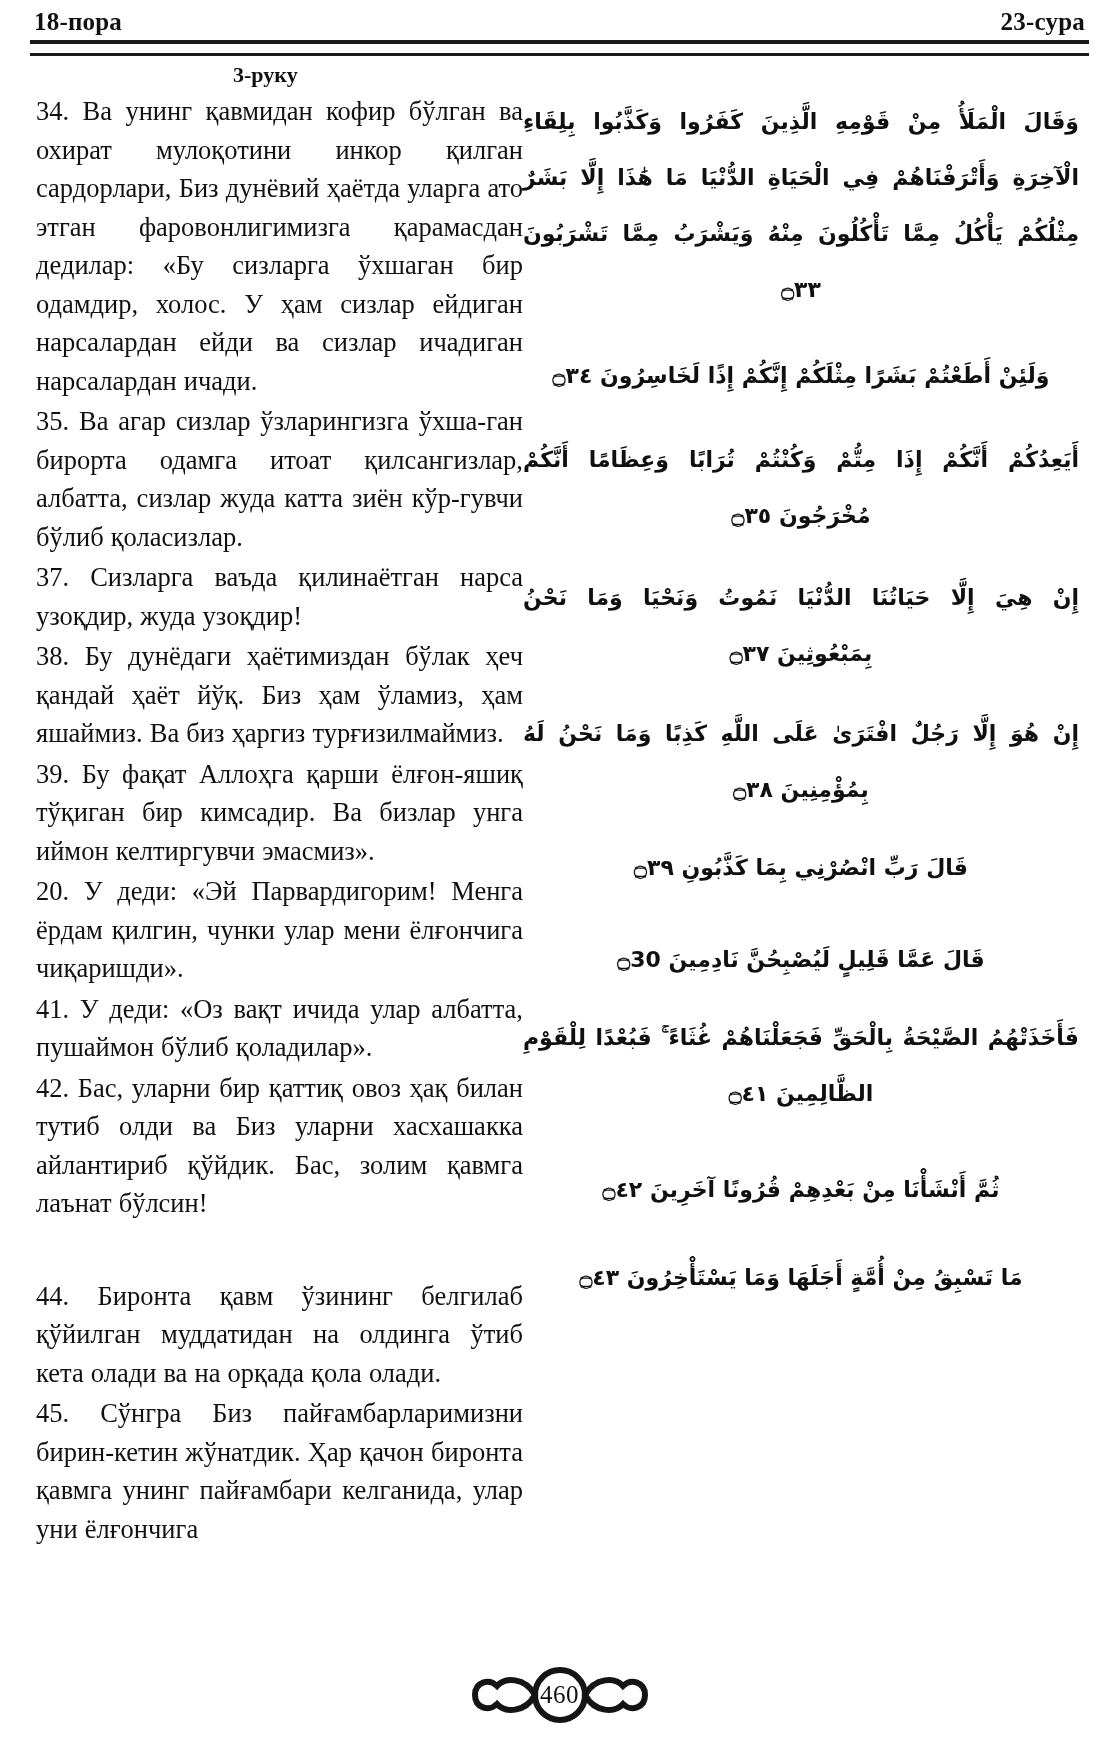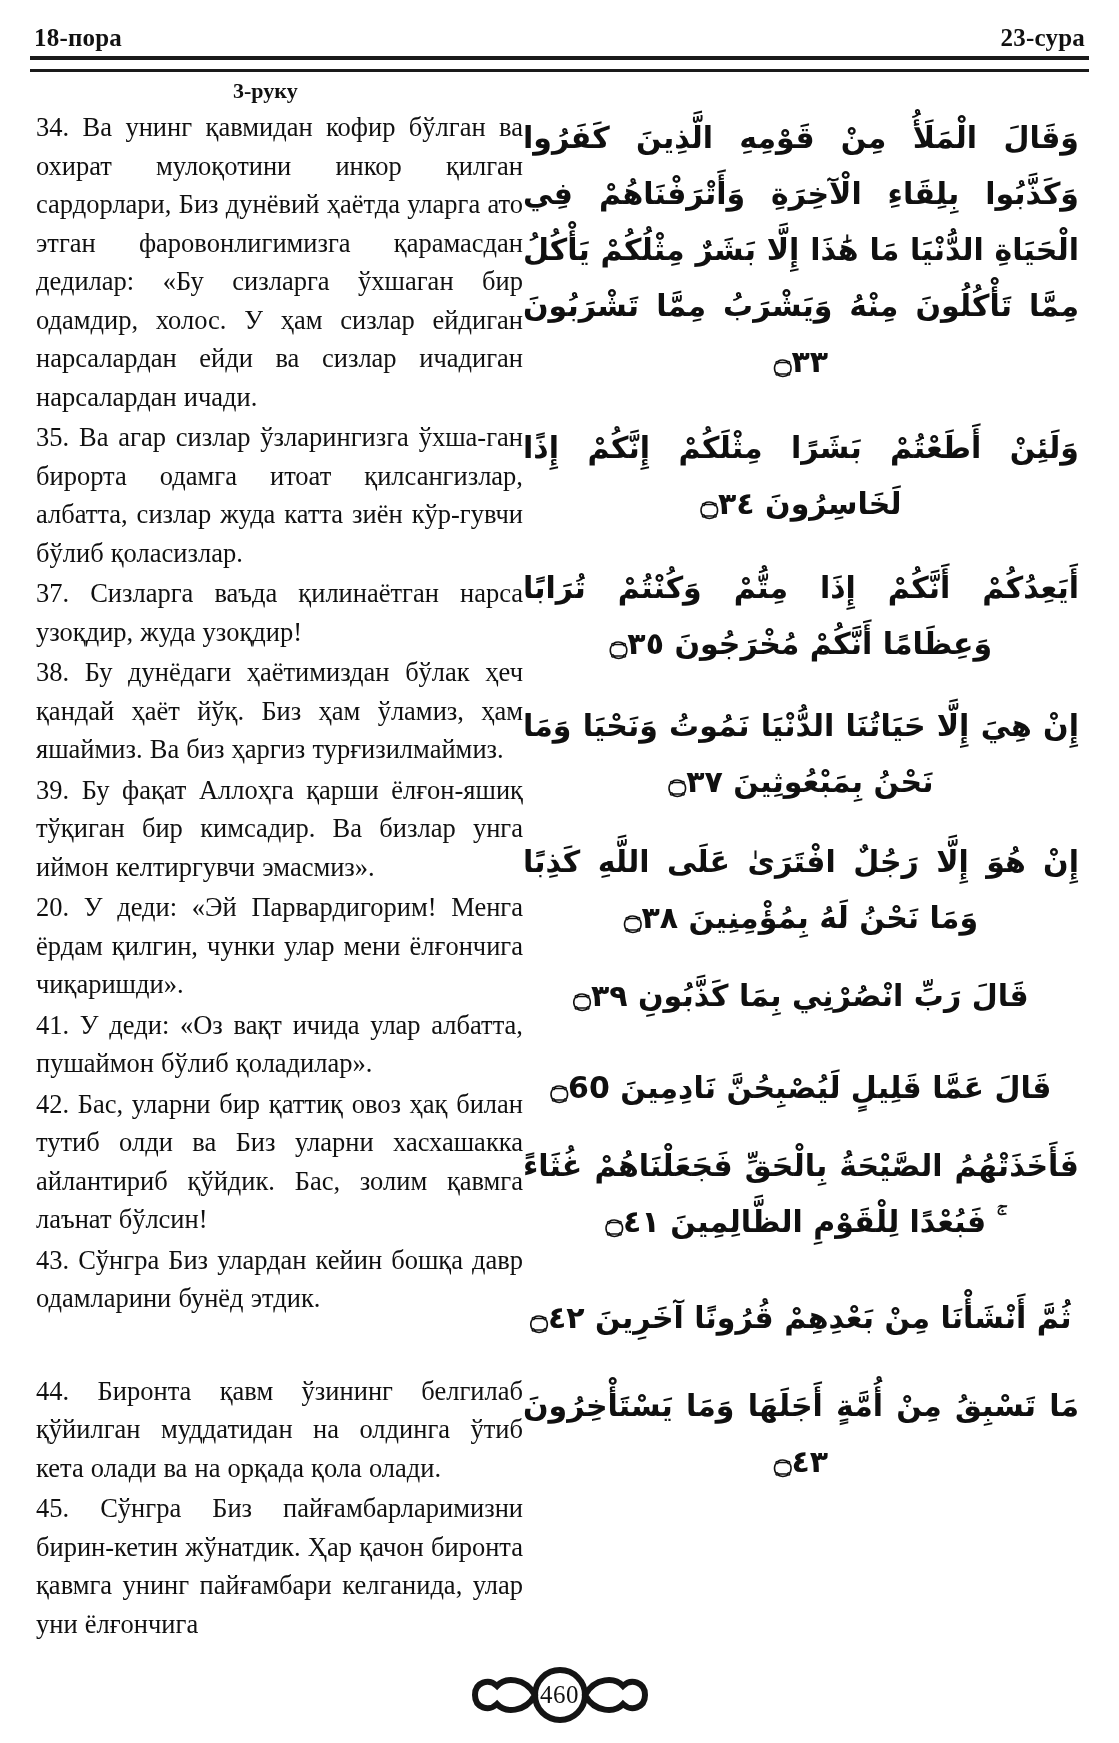--- a/index.html
+++ b/index.html
@@ -21,21 +21,21 @@
     left: 0; top: 0;
     width: 1119px;
     height: 1743px;
     box-sizing: border-box;
     padding: 0 28px;
   }
 
   
   .running-head {
     position: relative;
-    height: 56px;
+    height: 40px;
     display: flex;
     align-items: flex-end;
     justify-content: space-between;
     padding: 0 6px 4px 6px;
     box-sizing: border-box;
   }
   .rh-left, .rh-right, .rh-center {
     font-weight: bold;
     font-size: 25px;
     letter-spacing: 0.2px;
@@ -96,21 +96,21 @@
     text-align-last: left;
     margin: 0 0 2px 0;
     hyphens: manual;
     word-spacing: 0.5px;
   }
   .gap-block { height: 52px; }
 
   
   .ar-block {
     font-family: "DejaVu Sans", "Liberation Sans", sans-serif;
-    font-size: 30px;
+    font-size: 22px;
     line-height: 56px;
     text-align: justify;
     text-align-last: center;
     color: #101010;
     margin: 0;
     font-weight: 600;
   }
   .ar-g1 { margin-top: 2px;  }
   .ar-g2 { margin-top: 30px; }
   .ar-g3 { margin-top: 28px; }
@@ -174,34 +174,33 @@
 
     <div class="col-uz">
       <p class="verse-uz">34. Ва унинг қавмидан кофир бўлган ва охират мулоқотини инкор қилган сардорлари, Биз дунёвий ҳаётда уларга ато этган фаровонлигимизга қарамасдан дедилар: «Бу сизларга ўхшаган бир одамдир, холос. У ҳам сизлар ейдиган нарсалардан ейди ва сизлар ичадиган нарсалардан ичади.</p>
       <p class="verse-uz">35. Ва агар сизлар ўзларингизга ўхша-ган бирорта одамга итоат қилсангизлар, албатта, сизлар жуда катта зиён кўр-гувчи бўлиб қоласизлар.</p>
       <p class="verse-uz">37. Сизларга ваъда қилинаётган нарса узоқдир, жуда узоқдир!</p>
       <p class="verse-uz">38. Бу дунёдаги ҳаётимиздан бўлак ҳеч қандай ҳаёт йўқ. Биз ҳам ўламиз, ҳам яшаймиз. Ва биз ҳаргиз турғизилмаймиз.</p>
       <p class="verse-uz">39. Бу фақат Аллоҳга қарши ёлғон-яшиқ тўқиган бир кимсадир. Ва бизлар унга иймон келтиргувчи эмасмиз».</p>
       <p class="verse-uz">20. У деди: «Эй Парвардигорим! Менга ёрдам қилгин, чунки улар мени ёлғончига чиқаришди».</p>
       <p class="verse-uz">41. У деди: «Оз вақт ичида улар албатта, пушаймон бўлиб қоладилар».</p>
       <p class="verse-uz">42. Бас, уларни бир қаттиқ овоз ҳақ билан тутиб олди ва Биз уларни хасхашакка айлантириб қўйдик. Бас, золим қавмга лаънат бўлсин!</p>
-      <p class="verse-uz">43. Сўнгра Биз улардан кейин бошқа давр одамларини бунёд этдик.</p>
       <div class="gap-block"></div>
       <p class="verse-uz">44. Биронта қавм ўзининг белгилаб қўйилган муддатидан на олдинга ўтиб кета олади ва на орқада қола олади.</p>
       <p class="verse-uz">45. Сўнгра Биз пайғамбарларимизни бирин-кетин жўнатдик. Ҳар қачон биронта қавмга унинг пайғамбари келганида, улар уни ёлғончига</p>
     </div>
 
     <div class="col-ar">
       <p class="ar-block ar-g1">وَقَالَ الْمَلَأُ مِنْ قَوْمِهِ الَّذِينَ كَفَرُوا وَكَذَّبُوا بِلِقَاءِ الْآخِرَةِ وَأَتْرَفْنَاهُمْ فِي الْحَيَاةِ الدُّنْيَا مَا هَٰذَا إِلَّا بَشَرٌ مِثْلُكُمْ يَأْكُلُ مِمَّا تَأْكُلُونَ مِنْهُ وَيَشْرَبُ مِمَّا تَشْرَبُونَ ۝٣٣</p>
       <p class="ar-block ar-g2">وَلَئِنْ أَطَعْتُمْ بَشَرًا مِثْلَكُمْ إِنَّكُمْ إِذًا لَخَاسِرُونَ ۝٣٤</p>
       <p class="ar-block ar-g3">أَيَعِدُكُمْ أَنَّكُمْ إِذَا مِتُّمْ وَكُنْتُمْ تُرَابًا وَعِظَامًا أَنَّكُمْ مُخْرَجُونَ ۝٣٥</p>
       <p class="ar-block ar-g5">إِنْ هِيَ إِلَّا حَيَاتُنَا الدُّنْيَا نَمُوتُ وَنَحْيَا وَمَا نَحْنُ بِمَبْعُوثِينَ ۝٣٧</p>
       <p class="ar-block ar-g6">إِنْ هُوَ إِلَّا رَجُلٌ افْتَرَىٰ عَلَى اللَّهِ كَذِبًا وَمَا نَحْنُ لَهُ بِمُؤْمِنِينَ ۝٣٨</p>
       <p class="ar-block ar-g11">قَالَ رَبِّ انْصُرْنِي بِمَا كَذَّبُونِ ۝٣٩</p>
-      <p class="ar-block ar-g7">قَالَ عَمَّا قَلِيلٍ لَيُصْبِحُنَّ نَادِمِينَ ۝60</p>
+      <p class="ar-block ar-g7">قَالَ عَمَّا قَلِيلٍ لَيُصْبِحُنَّ نَادِمِينَ ۝30</p>
       <p class="ar-block ar-g11">فَأَخَذَتْهُمُ الصَّيْحَةُ بِالْحَقِّ فَجَعَلْنَاهُمْ غُثَاءً ۚ فَبُعْدًا لِلْقَوْمِ الظَّالِمِينَ ۝٤١</p>
       <p class="ar-block ar-g8">ثُمَّ أَنْشَأْنَا مِنْ بَعْدِهِمْ قُرُونًا آخَرِينَ ۝٤٢</p>
       <p class="ar-block ar-g9">مَا تَسْبِقُ مِنْ أُمَّةٍ أَجَلَهَا وَمَا يَسْتَأْخِرُونَ ۝٤٣</p>
     </div>
 
   </div>
 
   <div class="footer">
     <div class="page-ornament">
       <svg width="186" height="62" viewBox="0 0 186 62" aria-hidden="true">

